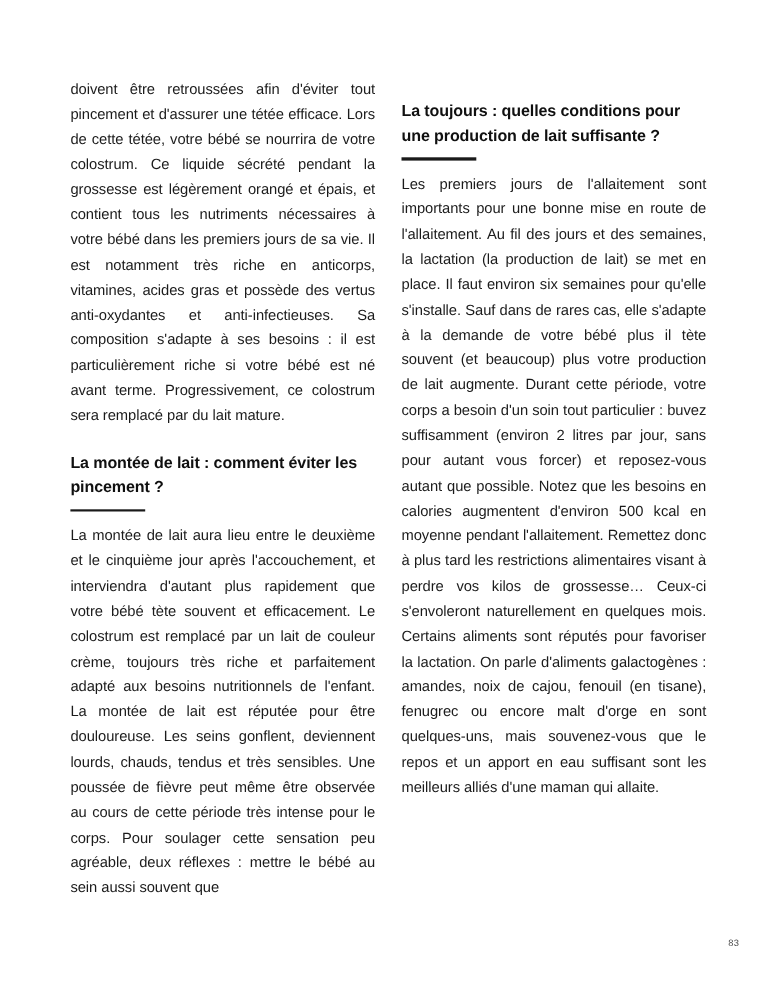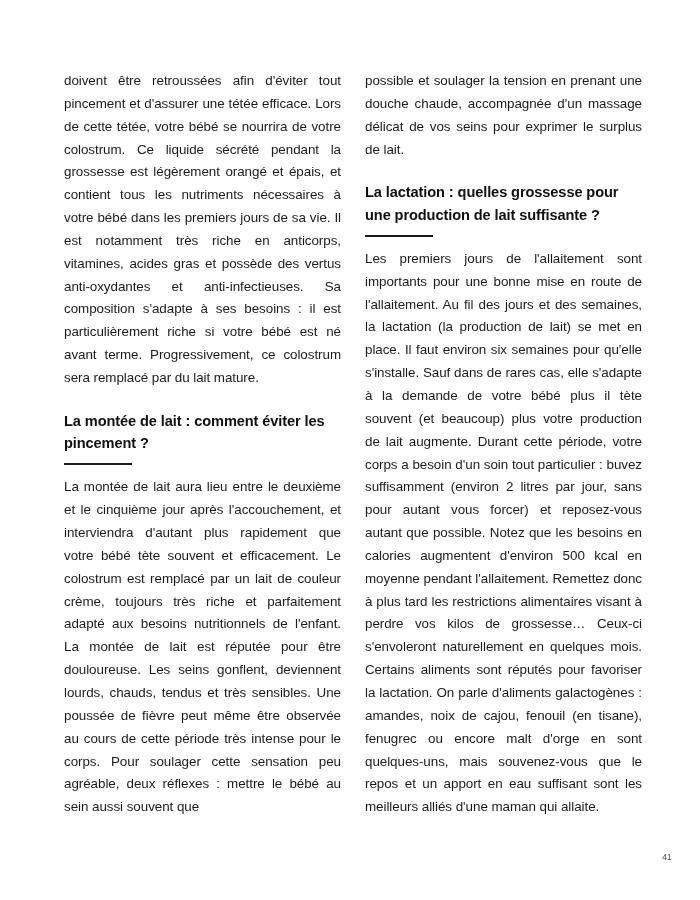--- a/index.html
+++ b/index.html
@@ -84,27 +84,26 @@
 
       <div class="section-head">
         <h2>La montée de lait : comment éviter les pincement ?</h2>
         <div class="rule"></div>
       </div>
 
       <p class="body-text">La montée de lait aura lieu entre le deuxième et le cinquième jour après l'accouchement, et interviendra d'autant plus rapidement que votre bébé tète souvent et efficacement. Le colostrum est remplacé par un lait de couleur crème, toujours très riche et parfaitement adapté aux besoins nutritionnels de l'enfant. La montée de lait est réputée pour être douloureuse. Les seins gonflent, deviennent lourds, chauds, tendus et très sensibles. Une poussée de fièvre peut même être observée au cours de cette période très intense pour le corps. Pour soulager cette sensation peu agréable, deux réflexes : mettre le bébé au sein aussi souvent que</p>
     </div>
 
     <div class="column">
-      <p class="body-text">possible et soulager la tension en prenant une douche chaude, accompagnée d'un massage délicat de vos seins pour exprimer le surplus de lait.</p>
 
       <div class="section-head">
-        <h2>La lactation : quelles grossesse pour une production de lait suffisante ?</h2>
+        <h2>La toujours : quelles conditions pour une production de lait suffisante ?</h2>
         <div class="rule"></div>
       </div>
 
       <p class="body-text">Les premiers jours de l'allaitement sont importants pour une bonne mise en route de l'allaitement. Au fil des jours et des semaines, la lactation (la production de lait) se met en place. Il faut environ six semaines pour qu'elle s'installe. Sauf dans de rares cas, elle s'adapte à la demande de votre bébé plus il tète souvent (et beaucoup) plus votre production de lait augmente. Durant cette période, votre corps a besoin d'un soin tout particulier : buvez suffisamment (environ 2 litres par jour, sans pour autant vous forcer) et reposez-vous autant que possible. Notez que les besoins en calories augmentent d'environ 500 kcal en moyenne pendant l'allaitement. Remettez donc à plus tard les restrictions alimentaires visant à perdre vos kilos de grossesse… Ceux-ci s'envoleront naturellement en quelques mois. Certains aliments sont réputés pour favoriser la lactation. On parle d'aliments galactogènes : amandes, noix de cajou, fenouil (en tisane), fenugrec ou encore malt d'orge en sont quelques-uns, mais souvenez-vous que le repos et un apport en eau suffisant sont les meilleurs alliés d'une maman qui allaite.</p>
     </div>
 
   </div>
 
-  <div class="page-number">41</div>
+  <div class="page-number">83</div>
 
 </div>
 
 </body></html>

